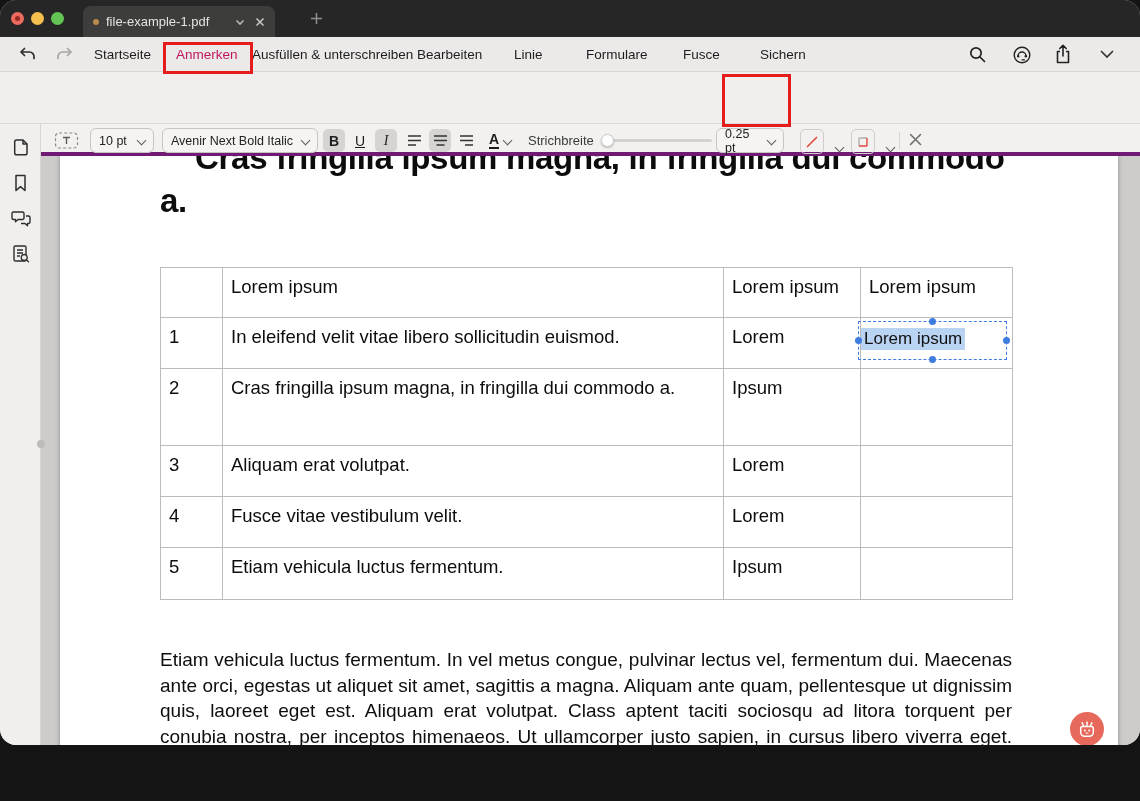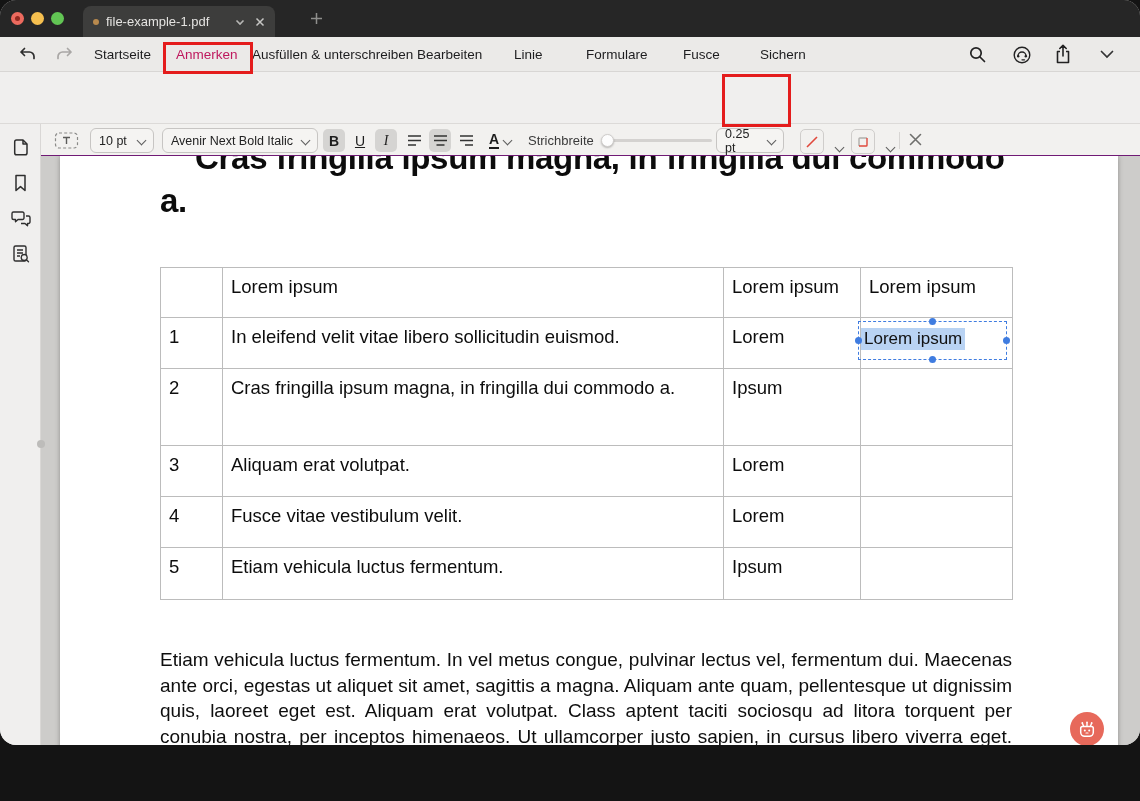--- a/index.html
+++ b/index.html
@@ -17,21 +17,21 @@
   
   #toolbar{position:absolute;left:0;top:72px;width:1140px;height:52px;background:#f0efee;border-bottom:1px solid #dcdad8;box-sizing:border-box;}
   .tbtn{position:absolute;top:76px;display:flex;flex-direction:column;align-items:center;gap:4px;padding:3px 7px;border-radius:7px;font-size:13px;color:#1e1e1e;white-space:nowrap;}
   .tbtn .ic{height:21px;display:flex;align-items:center;position:relative;}
   .tbtn.active{background:#d3d2d0;}
   .tdot{position:absolute;top:-2px;right:-9px;width:6px;height:6px;border-radius:50%;}
   .vsep{position:absolute;width:1px;background:#d7d5d3;}
   .glyphU{font-size:15px;text-decoration:underline;}
   .glyphS{font-size:15px;text-decoration:line-through;}
   
-  #formatbar{position:absolute;left:41px;top:124px;width:1099px;height:32px;background:#f2f1ef;border-bottom:1px solid #701a75;box-sizing:border-box;}
+  #formatbar{position:absolute;left:41px;top:124px;width:1099px;height:32px;background:#f2f1ef;border-bottom:4px solid #701a75;box-sizing:border-box;}
   .dd{position:absolute;top:4px;height:25px;border:1px solid #c7c5c3;border-radius:6px;display:flex;align-items:center;justify-content:space-between;padding:0 8px;font-size:12.5px;color:#222;background:#f5f4f2;box-sizing:border-box;}
   .chev{display:inline-block;width:6px;height:6px;border-right:1.6px solid #5d5d5d;border-bottom:1.6px solid #5d5d5d;transform:rotate(45deg);margin-left:6px;flex:0 0 auto;}
   .fbtn{position:absolute;top:5px;width:22px;height:23px;border-radius:5px;display:flex;align-items:center;justify-content:center;color:#1d1d1d;}
   .fbtn.on{background:#d5d4d2;}
   
   #sidebar{position:absolute;left:0;top:124px;width:41px;height:646px;background:#f0efee;border-right:1px solid #d9d7d5;box-sizing:border-box;}
   .sbic{position:absolute;left:10px;}
   
   #docarea{position:absolute;left:41px;top:156px;width:1099px;height:614px;background:#cdccca;overflow:hidden;}
   #page{position:absolute;left:19px;top:0;width:1058px;height:620px;background:#ffffff;box-shadow:0 0 5px rgba(0,0,0,.3);}

